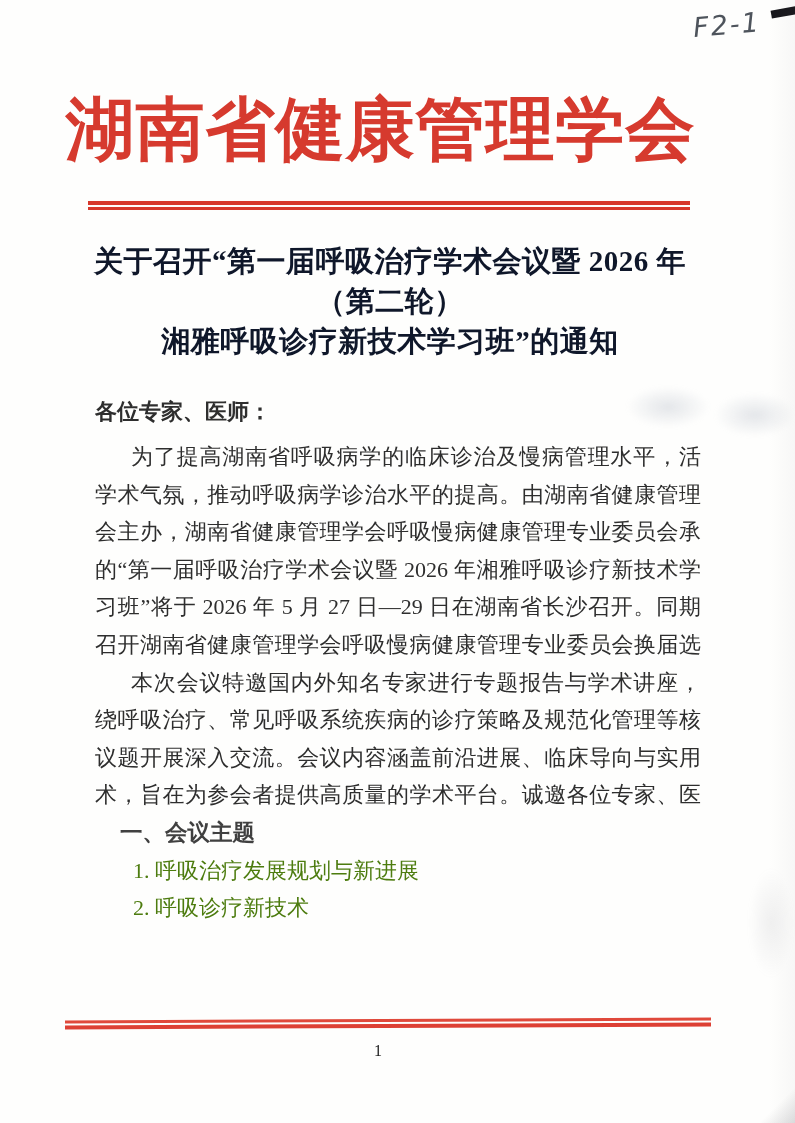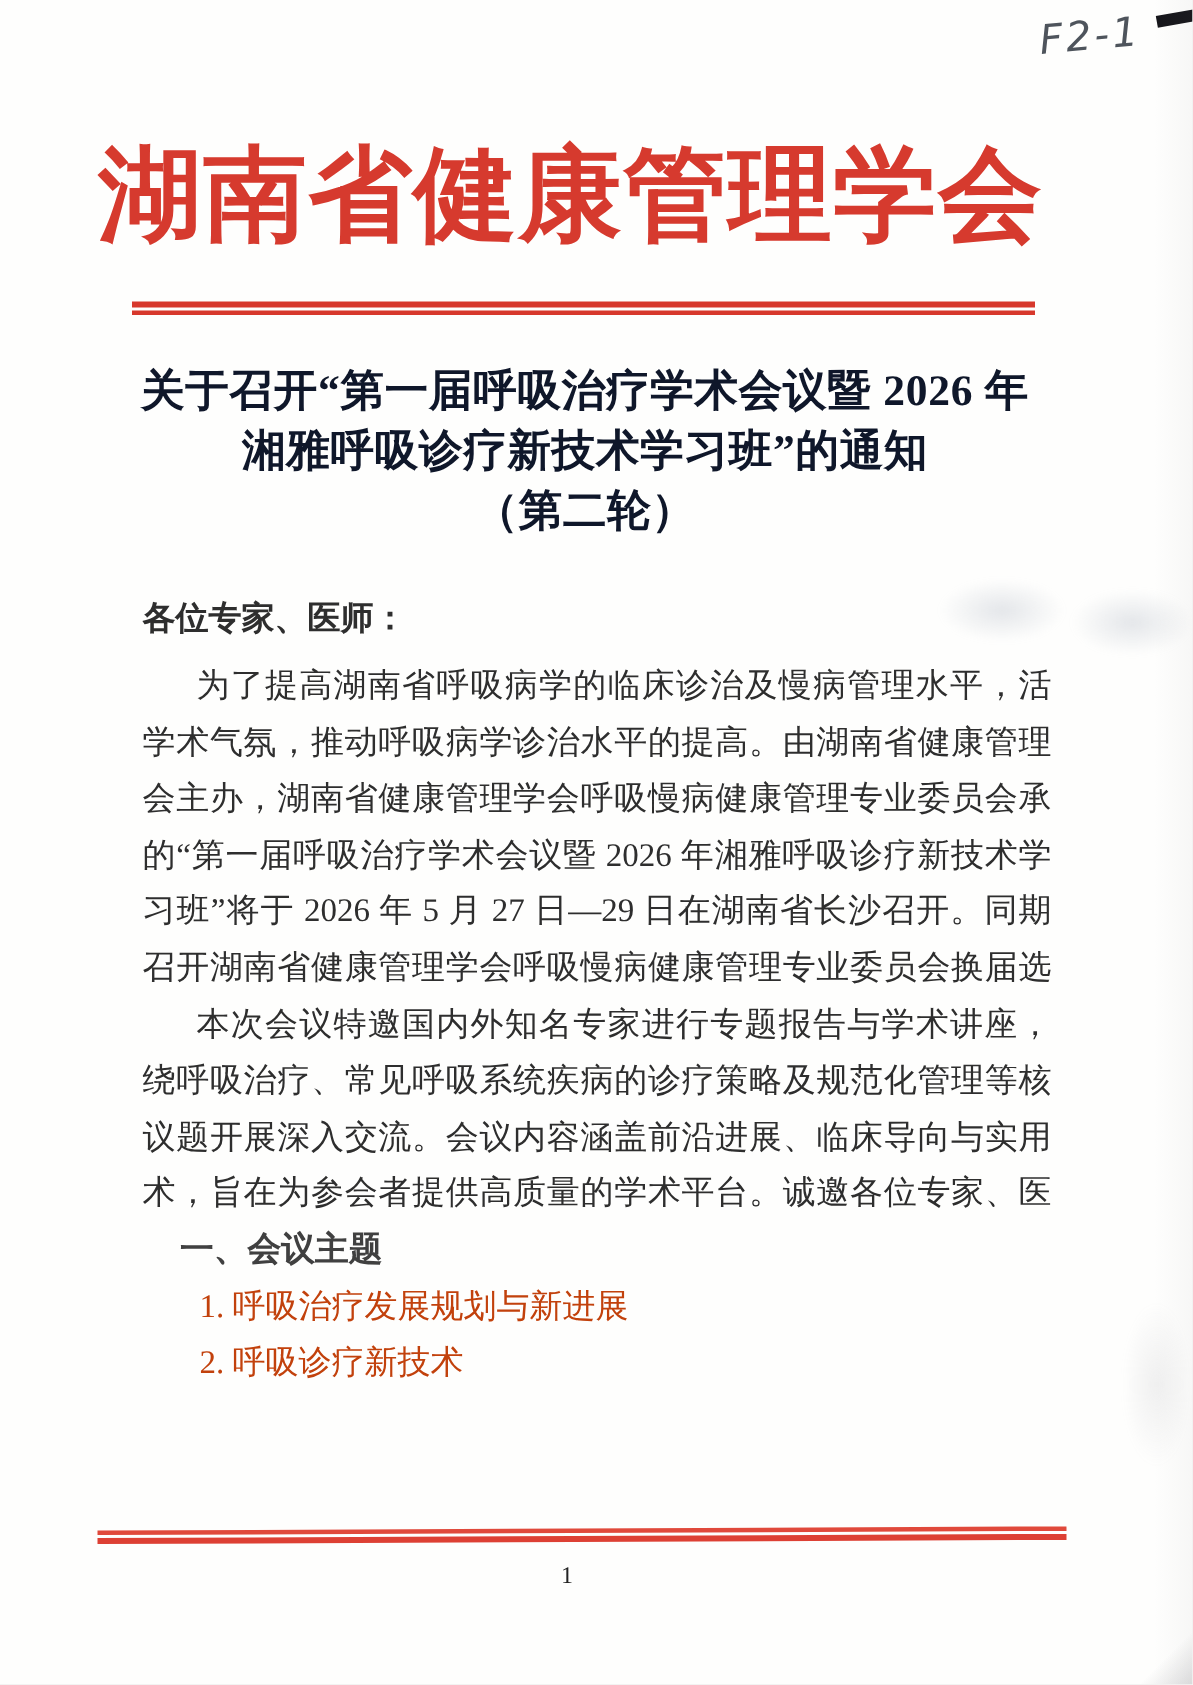--- a/index.html
+++ b/index.html
@@ -54,21 +54,21 @@
   }
   .line{height:37.6px;overflow:hidden;}
   .just{text-align:justify;text-align-last:justify;}
   .salutation{height:45px;font-weight:bold;}
   .indent{text-indent:36px;}
   .sec-heading{
     font-family:"Liberation Sans","DejaVu Sans",sans-serif;
     font-weight:bold;color:#404040;
     padding-left:25px;font-size:22.5px;
   }
-  .sec-item{padding-left:38px;color:#c2410c;}
+  .sec-item{padding-left:38px;color:#4d7c0f;}
   .rule-bottom{
     position:absolute;top:1019px;left:65px;width:646px;height:2px;
     border-top:3px solid #e0493b;border-bottom:4px solid #dd4034;
     transform:rotate(-0.25deg);
   }
   .page-number{
     position:absolute;top:1042px;left:0;width:756px;
     text-align:center;font-size:16px;color:#232323;
   }
   .smudge{
@@ -91,22 +91,22 @@
 <div class="page">
 
   <div class="handwriting">F2-1</div>
   <div class="corner-mark"></div>
 
   <div class="org-title">湖南省健康管理学会</div>
   <div class="rule-top"></div>
 
   <div class="doc-title">
     <div class="t-line">关于召开“第一届呼吸治疗学术会议暨 2026 年</div>
+    <div class="t-line">（第二轮）</div>
     <div class="t-line">湘雅呼吸诊疗新技术学习班”的通知</div>
-    <div class="t-line">（第二轮）</div>
   </div>
 
   <div class="smudge smudge-a"></div>
   <div class="smudge smudge-b"></div>
   <div class="smudge smudge-c"></div>
 
   <div class="body-block">
     <div class="line salutation">各位专家、医师：</div>
 
     <div class="line just indent">为了提高湖南省呼吸病学的临床诊治及慢病管理水平，活跃</div>

